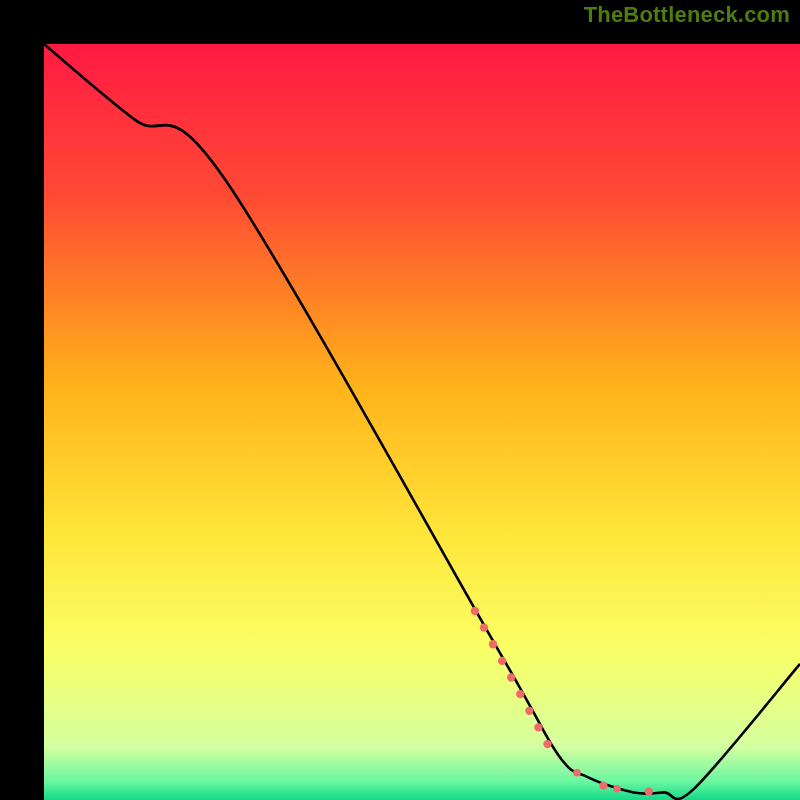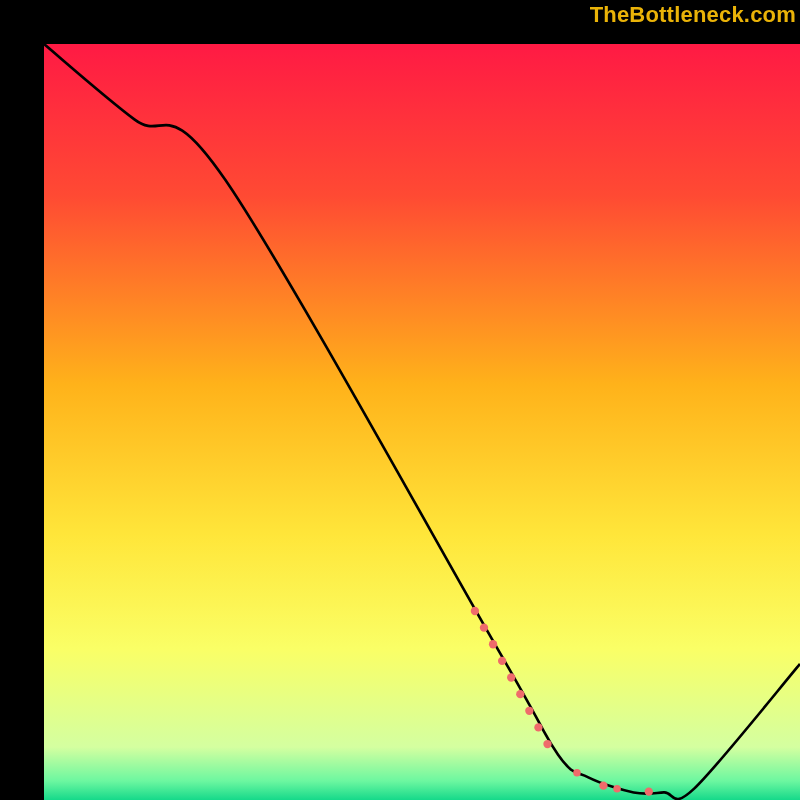--- a/index.html
+++ b/index.html
@@ -14,25 +14,25 @@
     position: absolute;
     left: 22px;
     top: 22px;
     width: 756px;
     height: 756px;
     background: #000;
   }
   .watermark {
     position: absolute;
     top: 2px;
-    right: 4px;
+    right: 10px;
     font-family: Arial, Helvetica, sans-serif;
     font-size: 22px;
     font-weight: 600;
-    color: #eab308;
+    color: #4d7c0f;
     letter-spacing: 0.2px;
   }
   .plot {
     position: absolute;
     left: 22px;
     top: 22px;
     width: 756px;
     height: 756px;
   }
 </style>

